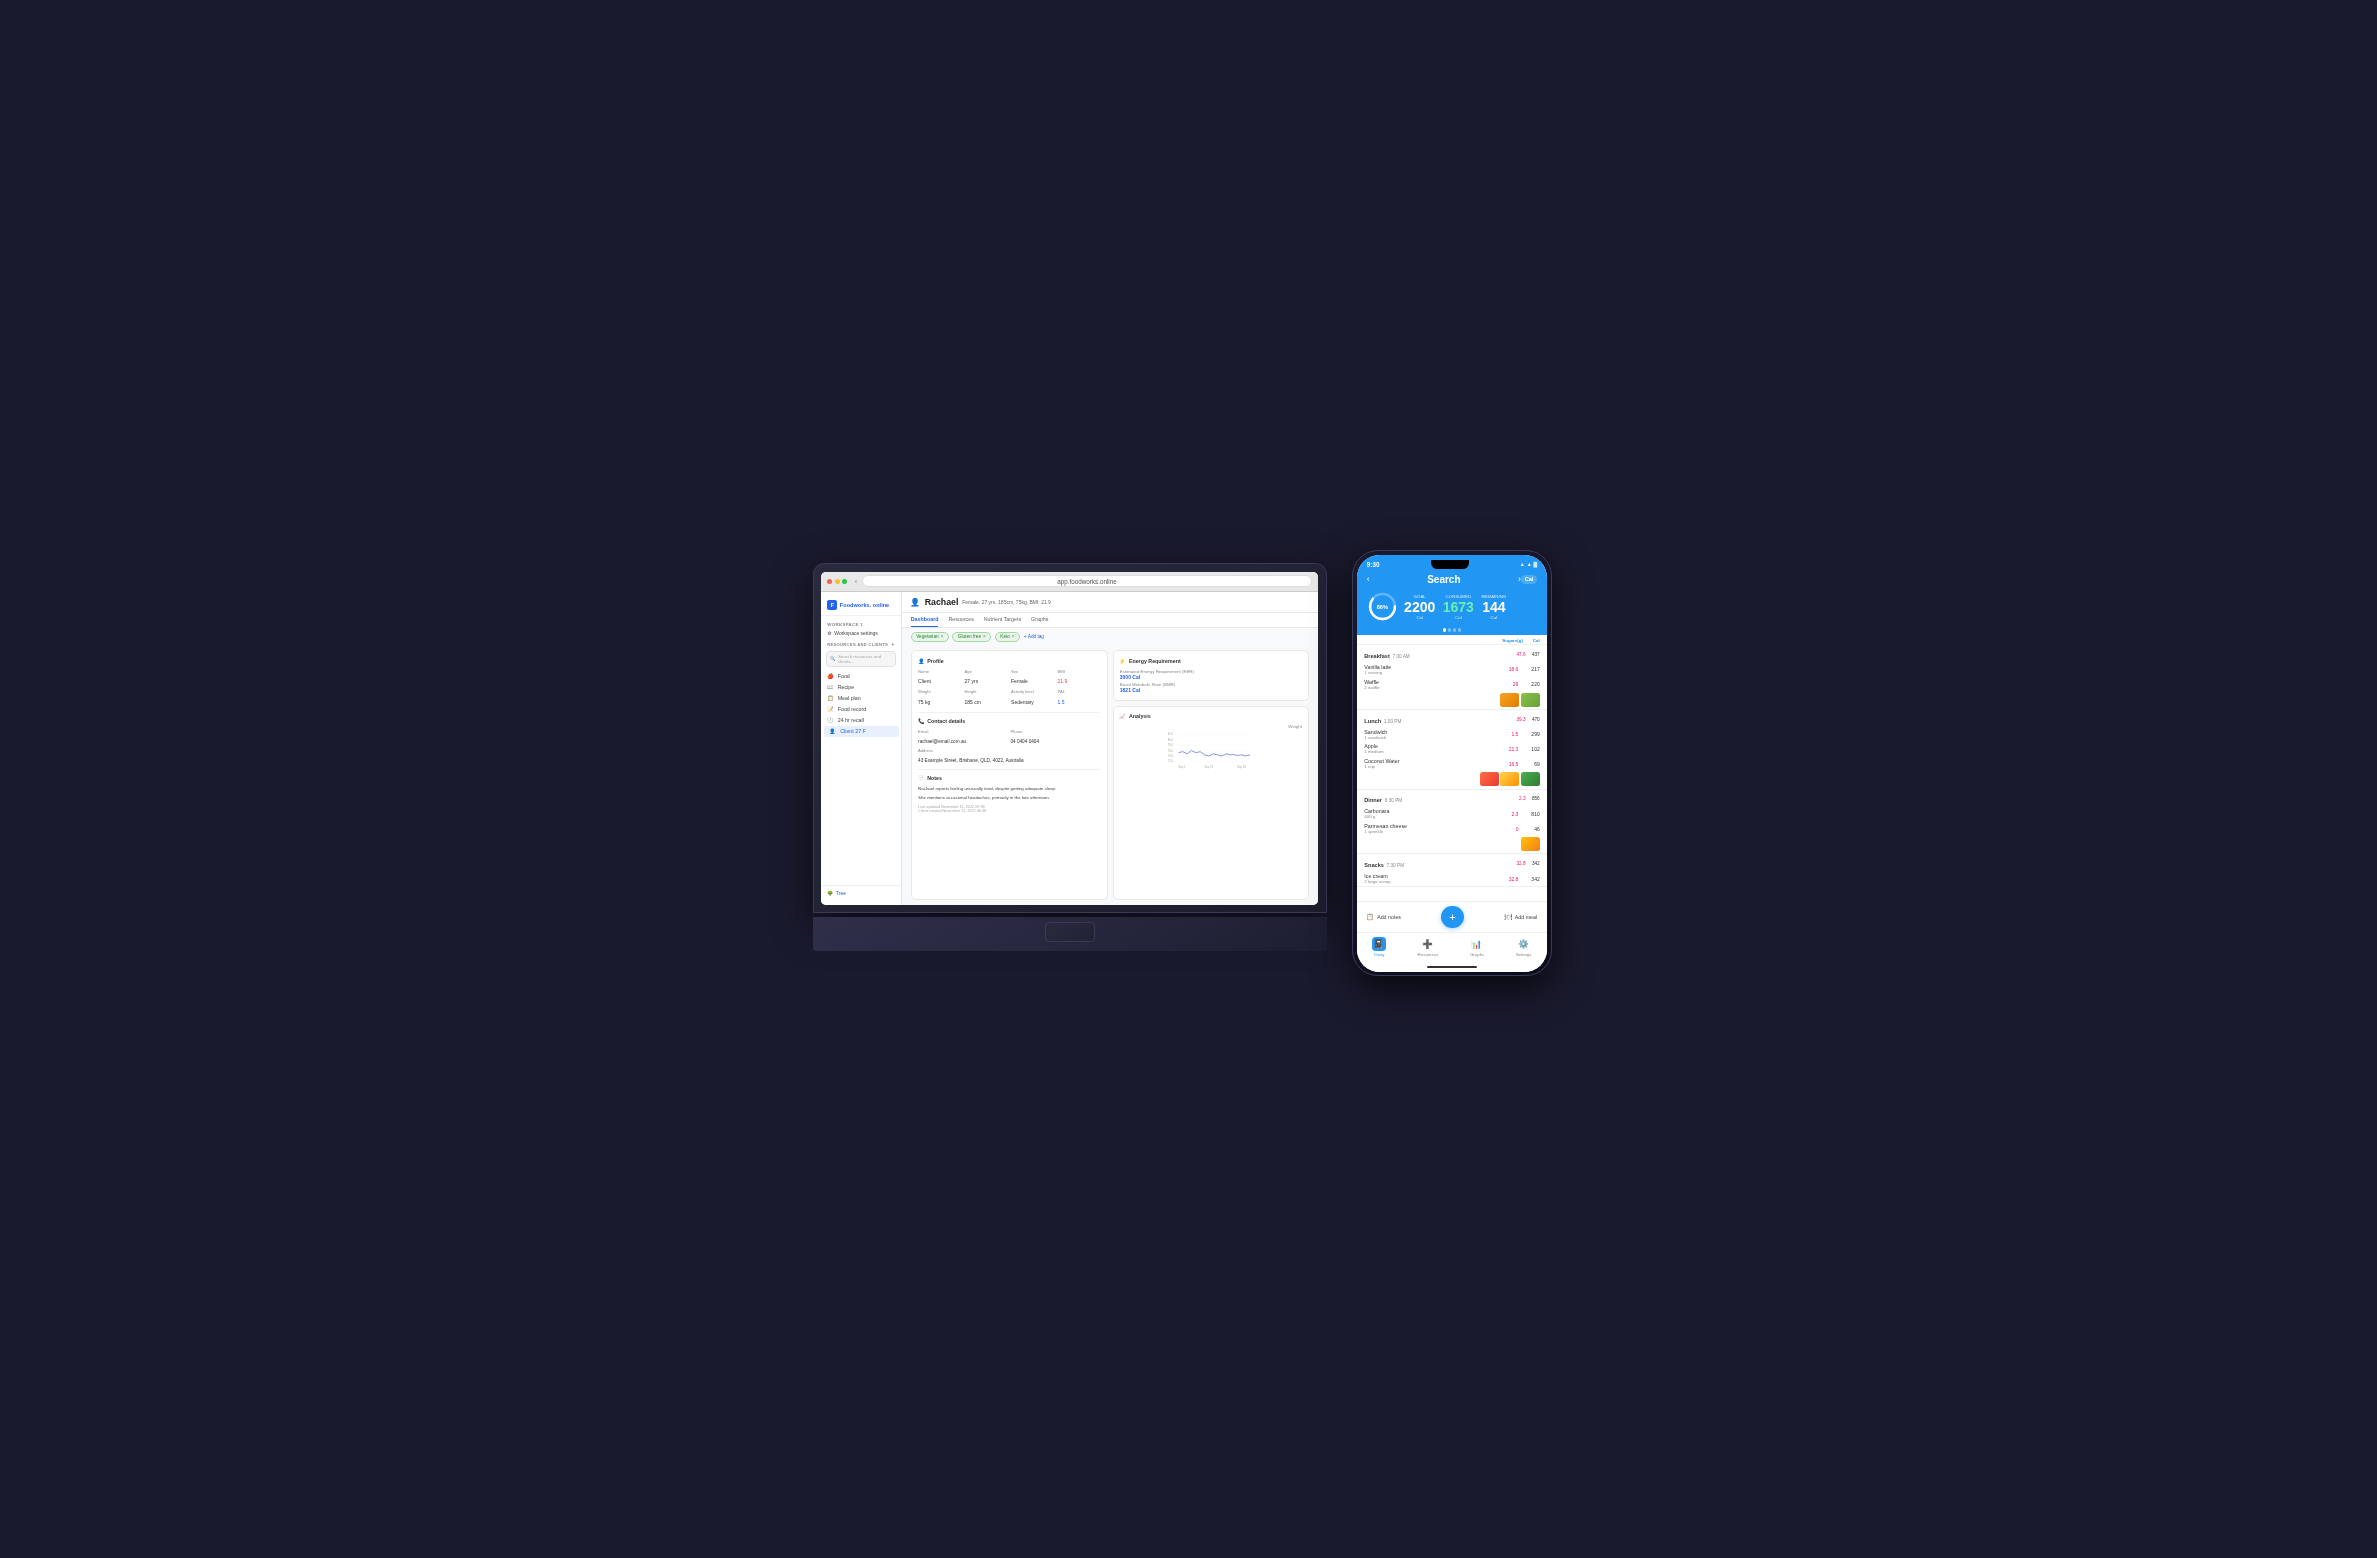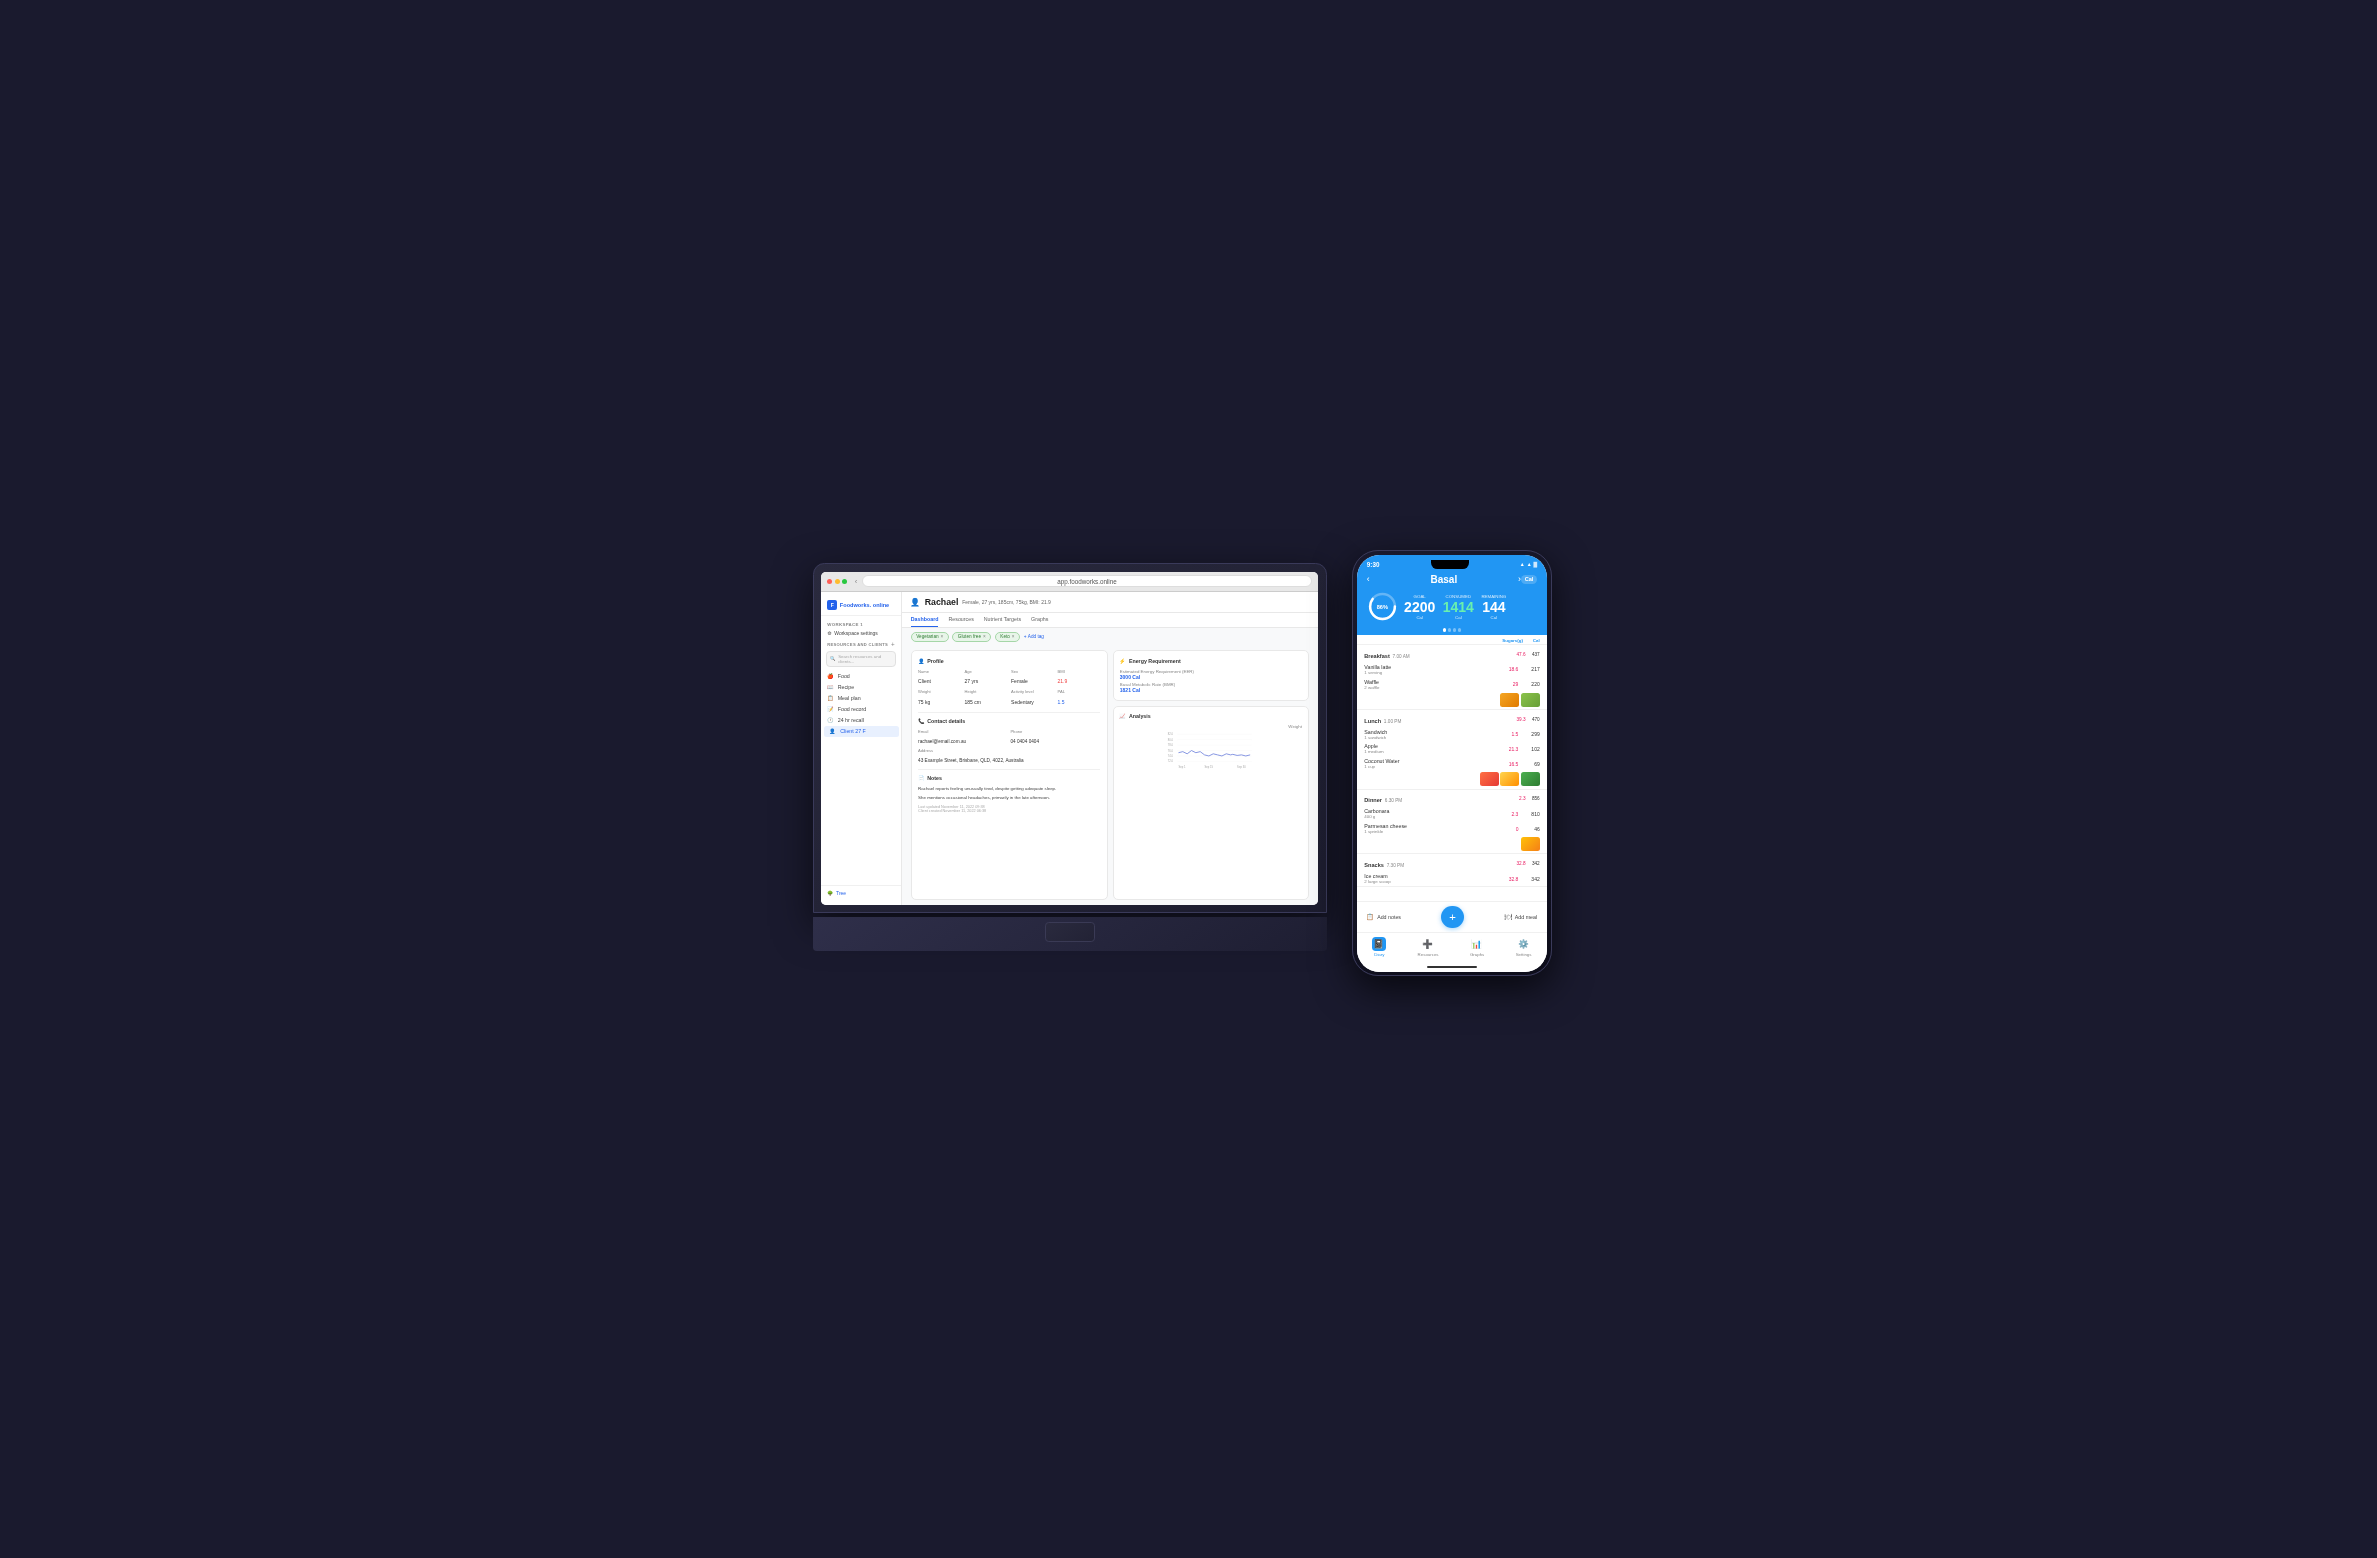--- a/index.html
+++ b/index.html
@@ -1004,42 +1004,42 @@
           <div class="notch" style="width:38px;height:8.8px;border-radius:0 0 6.3px 6.3px;background:#000;margin:0 auto;"></div>
           <div class="status-icons">
             <span style="color:#fff;font-size:5px;">▲</span>
             <span style="color:#fff;font-size:5px;">▲</span>
             <span style="color:#fff;font-size:5px;">▓</span>
           </div>
         </div>
 
         <div class="phone-header">
           <span class="phone-nav-btn">‹</span>
-          <span class="phone-title">Basal</span>
+          <span class="phone-title">Search</span>
           <span class="phone-nav-btn">›</span>
           <span class="cal-btn">Cal</span>
         </div>
 
         <div class="summary-bar">
           <div class="progress-ring-container">
             <svg width="31" height="31" viewBox="0 0 50 50">
               <circle cx="25" cy="25" r="20" fill="none" stroke="rgba(255,255,255,0.3)" stroke-width="4"></circle>
               <circle cx="25" cy="25" r="20" fill="none" stroke="#fff" stroke-width="4" stroke-dasharray="107 126" stroke-dashoffset="31.5" stroke-linecap="round"></circle>
             </svg>
             <div class="ring-label">86%</div>
           </div>
           <div class="summary-stats">
             <div class="stat-block">
               <div class="stat-label">GOAL</div>
               <div class="stat-value">2200</div>
               <div class="stat-unit">Cal</div>
             </div>
             <div class="stat-block consumed">
               <div class="stat-label">CONSUMED</div>
-              <div class="stat-value">1414</div>
+              <div class="stat-value">1673</div>
               <div class="stat-unit">Cal</div>
             </div>
             <div class="stat-block">
               <div class="stat-label">REMAINING</div>
               <div class="stat-value">144</div>
               <div class="stat-unit">Cal</div>
             </div>
           </div>
         </div>
 

